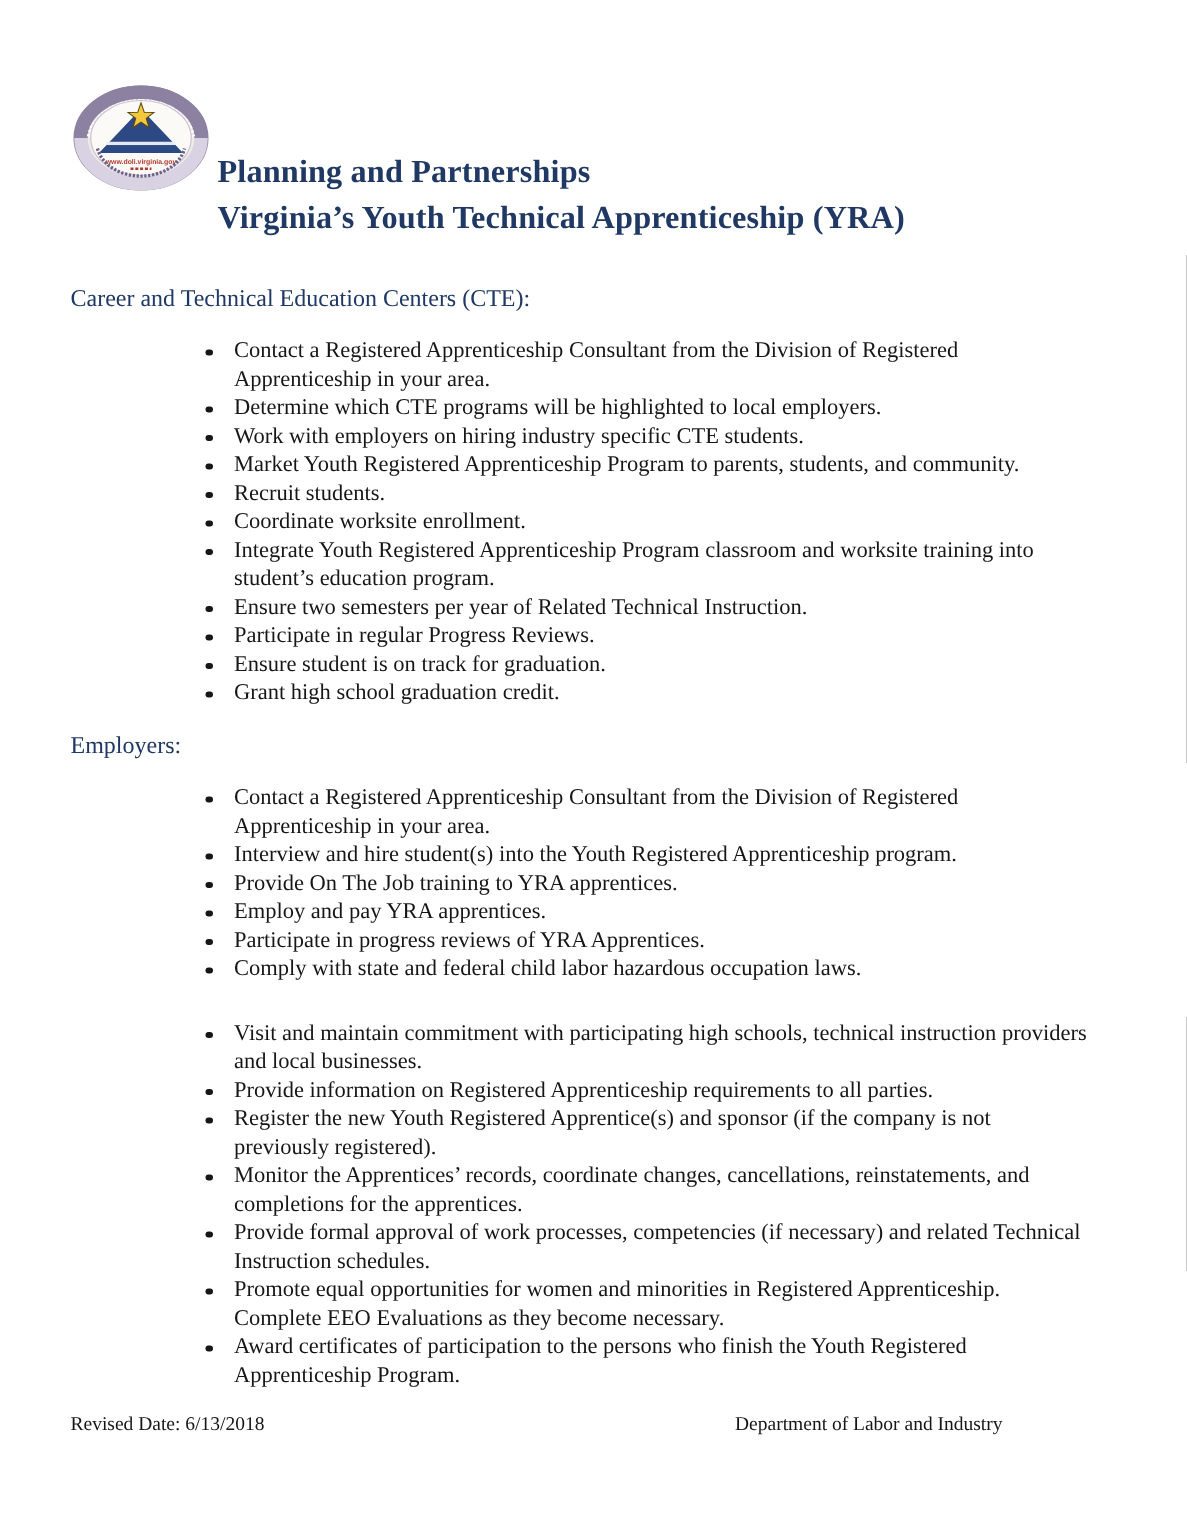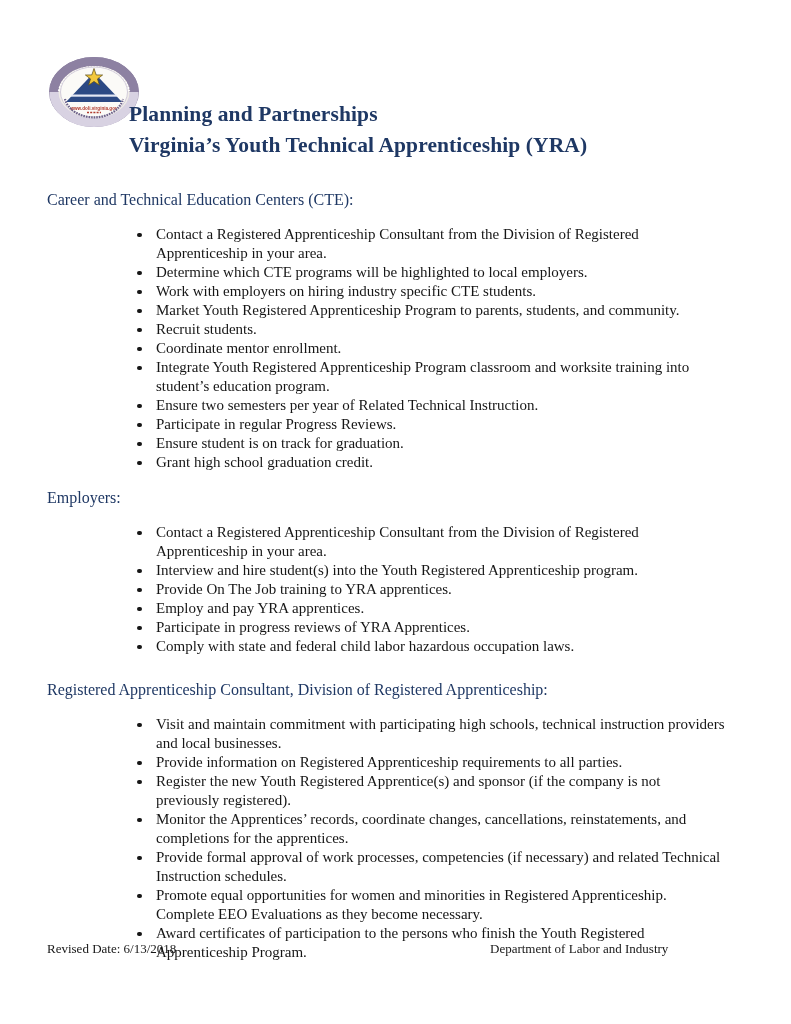--- a/index.html
+++ b/index.html
@@ -12,21 +12,21 @@
     color:var(--body, #141414);
     overflow:hidden;
     box-sizing:border-box;
   }
   
   .logo {
     position:absolute; left:48px; top:56px;
     width:92px; height:72px;
   }
   .titles {
-    position:absolute; left:129px; top:99px; right:40px;
+    position:absolute; left:145px; top:99px; right:40px;
   }
   .titles h1 {
     margin:0;
     font-size:21.5px; line-height:31px;
     font-weight:bold;
     color:var(--heading, #1f3864);
     letter-spacing:0.1px;
     white-space:nowrap;
   }
   
@@ -101,21 +101,21 @@
 
   <div class="content">
     <section class="sec-cte">
       <h2>Career and Technical Education Centers (CTE):</h2>
       <ul class="bullets">
           <li>Contact a Registered Apprenticeship Consultant from the Division of Registered Apprenticeship in your area.</li>
           <li>Determine which CTE programs will be highlighted to local employers.</li>
           <li>Work with employers on hiring industry specific CTE students.</li>
           <li>Market Youth Registered Apprenticeship Program to parents, students, and community.</li>
           <li>Recruit students.</li>
-          <li>Coordinate mentor enrollment.</li>
+          <li>Coordinate worksite enrollment.</li>
           <li>Integrate Youth Registered Apprenticeship Program classroom and worksite training into student’s education program.</li>
           <li>Ensure two semesters per year of Related Technical Instruction.</li>
           <li>Participate in regular Progress Reviews.</li>
           <li>Ensure student is on track for graduation.</li>
           <li>Grant high school graduation credit.</li>
         </ul>
     </section>
 
     <section class="sec-employers">
       <h2>Employers:</h2>
@@ -123,21 +123,20 @@
           <li>Contact a Registered Apprenticeship Consultant from the Division of Registered Apprenticeship in your area.</li>
           <li>Interview and hire student(s) into the Youth Registered Apprenticeship program.</li>
           <li>Provide On The Job training to YRA apprentices.</li>
           <li>Employ and pay YRA apprentices.</li>
           <li>Participate in progress reviews of YRA Apprentices.</li>
           <li>Comply with state and federal child labor hazardous occupation laws.</li>
         </ul>
     </section>
 
     <section class="sec-consultant">
-      <h2>Registered Apprenticeship Consultant, Division of Registered Apprenticeship:</h2>
       <ul class="bullets">
           <li>Visit and maintain commitment with participating high schools, technical instruction providers and local businesses.</li>
           <li>Provide information on Registered Apprenticeship requirements to all parties.</li>
           <li>Register the new Youth Registered Apprentice(s) and sponsor (if the company is not previously registered).</li>
           <li>Monitor the Apprentices’ records, coordinate changes, cancellations, reinstatements, and completions for the apprentices.</li>
           <li>Provide formal approval of work processes, competencies (if necessary) and related Technical Instruction schedules.</li>
           <li>Promote equal opportunities for women and minorities in Registered Apprenticeship. Complete EEO Evaluations as they become necessary.</li>
           <li>Award certificates of participation to the persons who finish the Youth Registered Apprenticeship Program.</li>
         </ul>
     </section>

